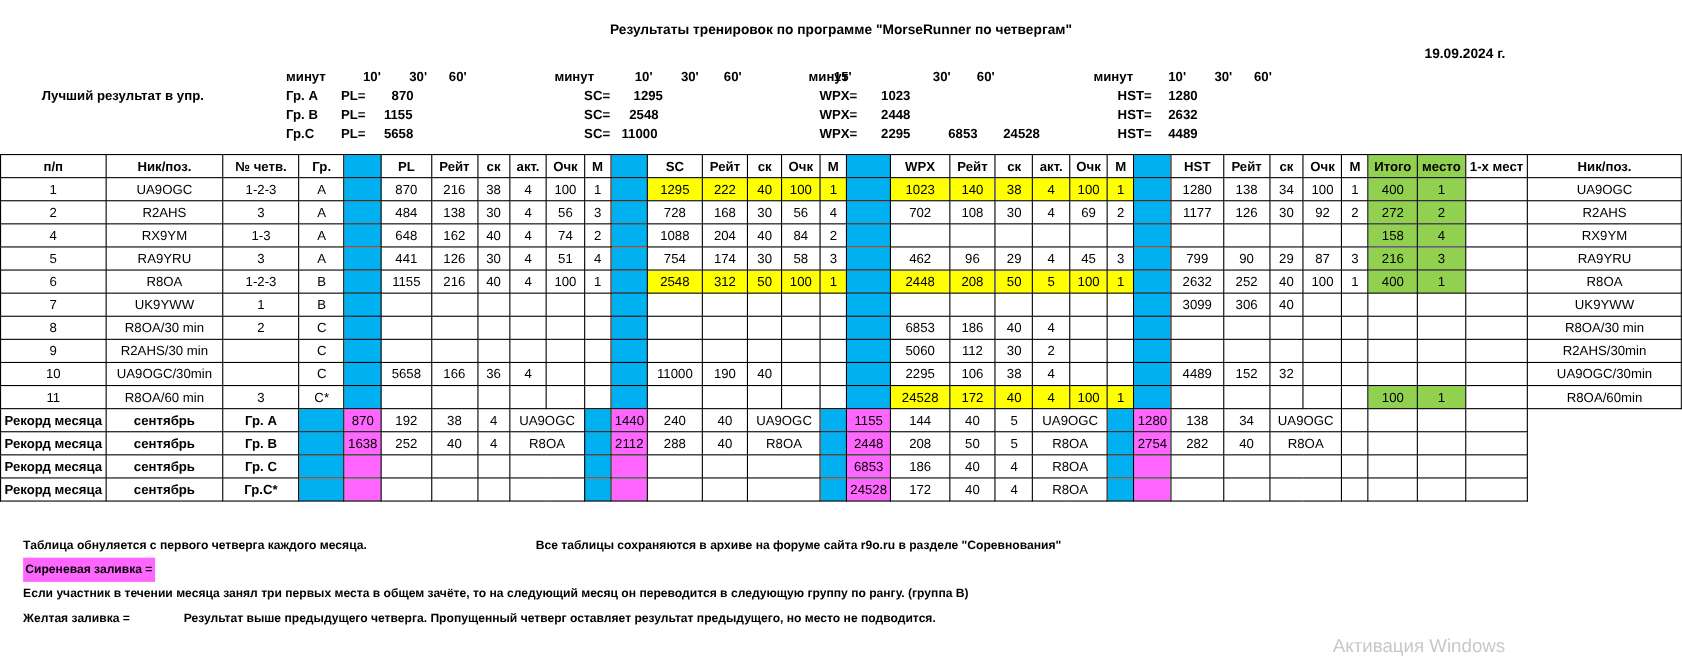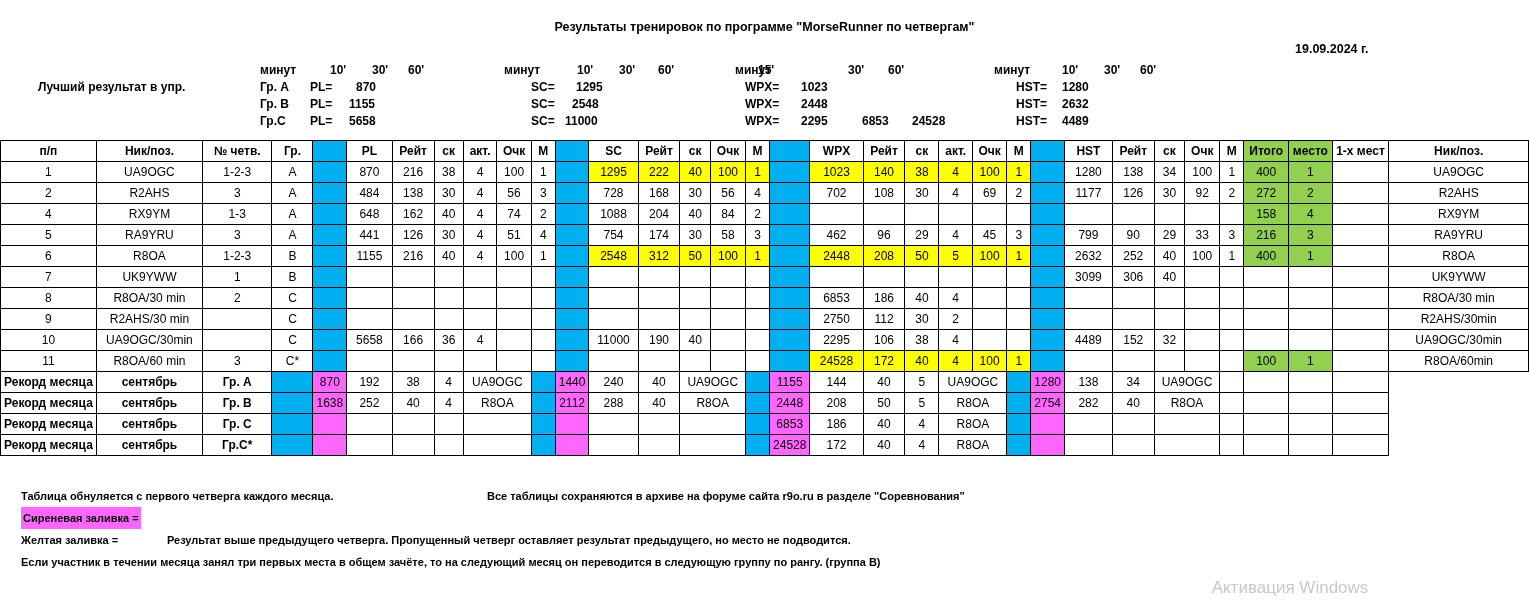--- a/index.html
+++ b/index.html
@@ -326,21 +326,21 @@
         <td class="">462</td>
         <td class="">96</td>
         <td class="">29</td>
         <td class="">4</td>
         <td class="">45</td>
         <td class="">3</td>
         <td class="cy"></td>
         <td class="">799</td>
         <td class="">90</td>
         <td class="">29</td>
-        <td class="">33</td>
+        <td class="">87</td>
         <td class="">3</td>
         <td class="gr">216</td>
         <td class="gr">3</td>
         <td class=""></td>
         <td class="lt">RA9YRU</td>
       </tr>
       <tr>
         <td class="">6</td>
         <td class="lt">R8OA</td>
         <td class="lt">1-2-3</td>
@@ -460,21 +460,21 @@
         <td class=""></td>
         <td class=""></td>
         <td class=""></td>
         <td class="cy"></td>
         <td class=""></td>
         <td class=""></td>
         <td class=""></td>
         <td class=""></td>
         <td class=""></td>
         <td class="cy"></td>
-        <td class="">2750</td>
+        <td class="">5060</td>
         <td class="">112</td>
         <td class="">30</td>
         <td class="">2</td>
         <td class=""></td>
         <td class=""></td>
         <td class="cy"></td>
         <td class=""></td>
         <td class=""></td>
         <td class=""></td>
         <td class=""></td>
@@ -685,23 +685,23 @@
 
 <div class="notes">
   <div class="noteline">
     <span style="position:absolute;left:2px;">Таблица обнуляется с первого четверга каждого месяца.</span>
     <span style="position:absolute;left:468px;">Все таблицы сохраняются в архиве на форуме сайта r9o.ru  в разделе "Соревнования"</span>
   </div>
   <div class="noteline">
     <span class="mgbox" style="position:absolute;left:2px;">Сиреневая заливка =</span>
   </div>
   <div class="noteline">
+    <span style="position:absolute;left:2px;">Если участник в течении месяца занял три  первых места в общем зачёте, то на следующий месяц он переводится в следующую группу по рангу. (группа В)</span>
+  </div>
+  <div class="noteline">
     <span class="ylbox" style="position:absolute;left:2px;">Желтая заливка  =</span>
     <span style="position:absolute;left:148px;">Результат выше предыдущего четверга. Пропущенный четверг оставляет результат предыдущего, но место не подводится.</span>
   </div>
-  <div class="noteline">
-    <span style="position:absolute;left:2px;">Если участник в течении месяца занял три  первых места в общем зачёте, то на следующий месяц он переводится в следующую группу по рангу. (группа В)</span>
-  </div>
 </div>
 
 <div class="watermark">
   <div>Активация Windows</div>
 </div>
 
 </body></html>

